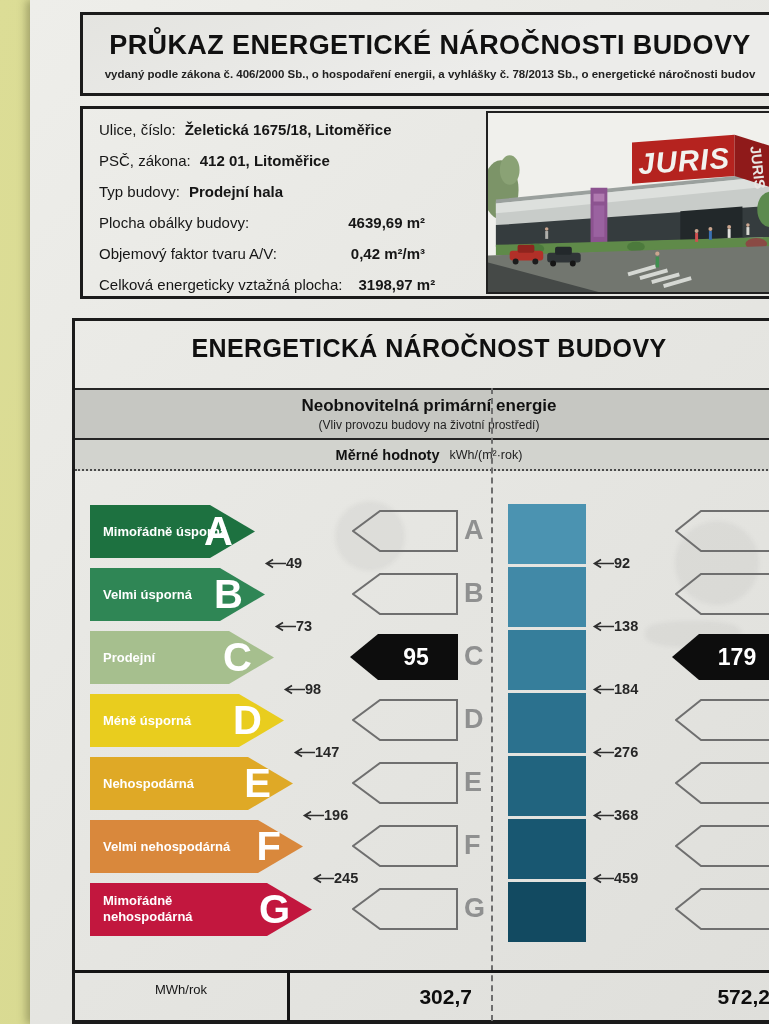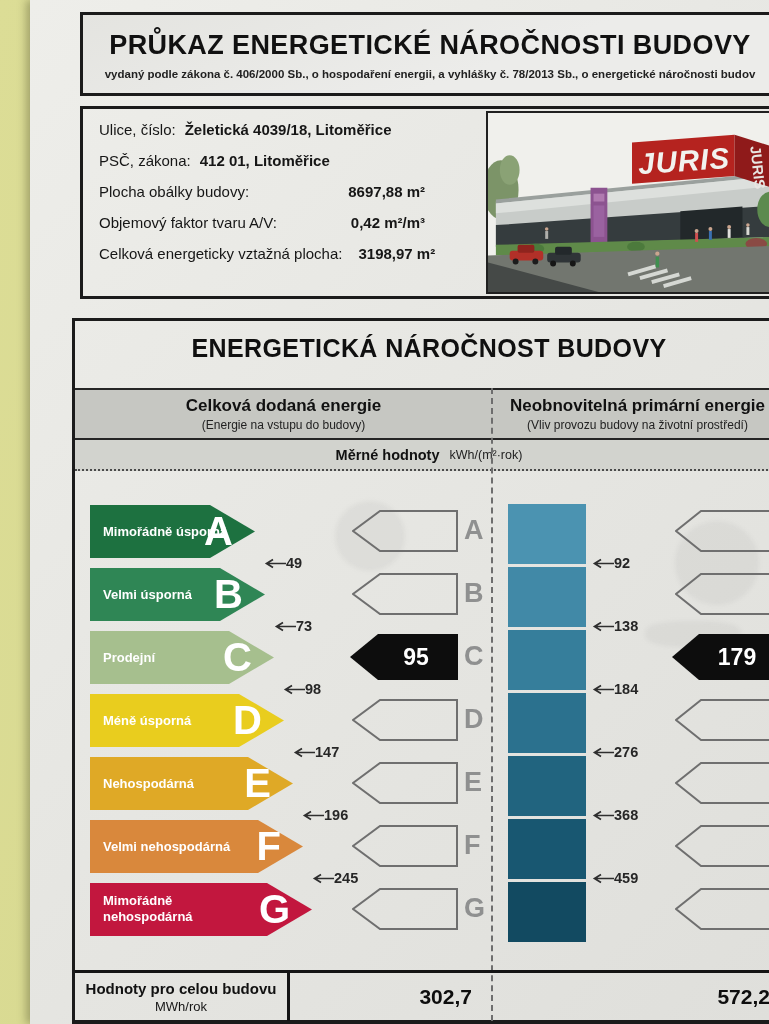--- a/index.html
+++ b/index.html
@@ -89,29 +89,33 @@
 
     <div class="box title-box">
       <div class="doc-title">PRŮKAZ ENERGETICKÉ NÁROČNOSTI BUDOVY</div>
       <div class="doc-subtitle">vydaný podle zákona č. 406/2000 Sb., o hospodaření energii, a vyhlášky č. 78/2013 Sb., o energetické náročnosti budov</div>
     </div>
 
     <div class="box info-box">
       <div class="info-rows" id="info-rows">
           <div class="info-row">
             <span class="label">Ulice, číslo:</span>
-            <span class="value">Želetická 4039/18, Litoměřice</span>
+            <span class="value">Želetická 1675/18, Litoměřice</span>
           </div>
           <div class="info-row">
             <span class="label">PSČ, zákona:</span>
             <span class="value">412 01, Litoměřice</span>
           </div>
+          <div class="info-row">
+            <span class="label">Typ budovy:</span>
+            <span class="value">Prodejní hala</span>
+          </div>
           <div class="info-row spread">
             <span class="label">Plocha obálky budovy:</span>
-            <span class="value">8697,88 m²</span>
+            <span class="value">4639,69 m²</span>
           </div>
           <div class="info-row spread">
             <span class="label">Objemový faktor tvaru A/V:</span>
             <span class="value">0,42 m²/m³</span>
           </div>
           <div class="info-row spread">
             <span class="label">Celková energeticky vztažná plocha:</span>
             <span class="value">3198,97 m²</span>
           </div>
         </div>
@@ -177,24 +181,20 @@
               <circle cx="59.5" cy="118" r="1.8" fill="#caa58f"></circle>
           </g>
         </svg>
       </div>
     </div>
 
     <div class="box main-box">
       <div class="section-title">ENERGETICKÁ NÁROČNOST BUDOVY</div>
 
       <div class="col-header">
-        <div class="col-half">
-          <div class="col-title">Celková dodaná energie</div>
-          <div class="col-sub">(Energie na vstupu do budovy)</div>
-        </div>
         <div class="col-half right">
           <div class="col-title">Neobnovitelná primární energie</div>
           <div class="col-sub">(Vliv provozu budovy na životní prostředí)</div>
         </div>
       </div>
 
       <div class="units-bar">
         <span class="units-label">Měrné hodnoty</span>
         <span class="units-unit">kWh/(m²·rok)</span>
       </div>
@@ -366,21 +366,20 @@
           <div class="threshold" style="left: 515px; top: 549px;">
             <svg width="24" height="11" viewBox="0 0 24 11">
               <path d="M24 5.5 H6 M11 1.5 L4.5 5.5 L11 9.5" stroke="#2e2e2e" stroke-width="1.7" fill="none"></path>
             </svg>
             <span class="num">459</span>
           </div>
         </div>
 
       <div class="footer">
         <div class="footer-label-cell">
-          <div class="f-title">Hodnoty pro celou budovu</div>
           <div class="f-unit">MWh/rok</div>
         </div>
         <div class="f-val left">302,7</div>
         <div class="f-val right">572,2</div>
       </div>
     </div>
 
   </div>
 </div>
 

